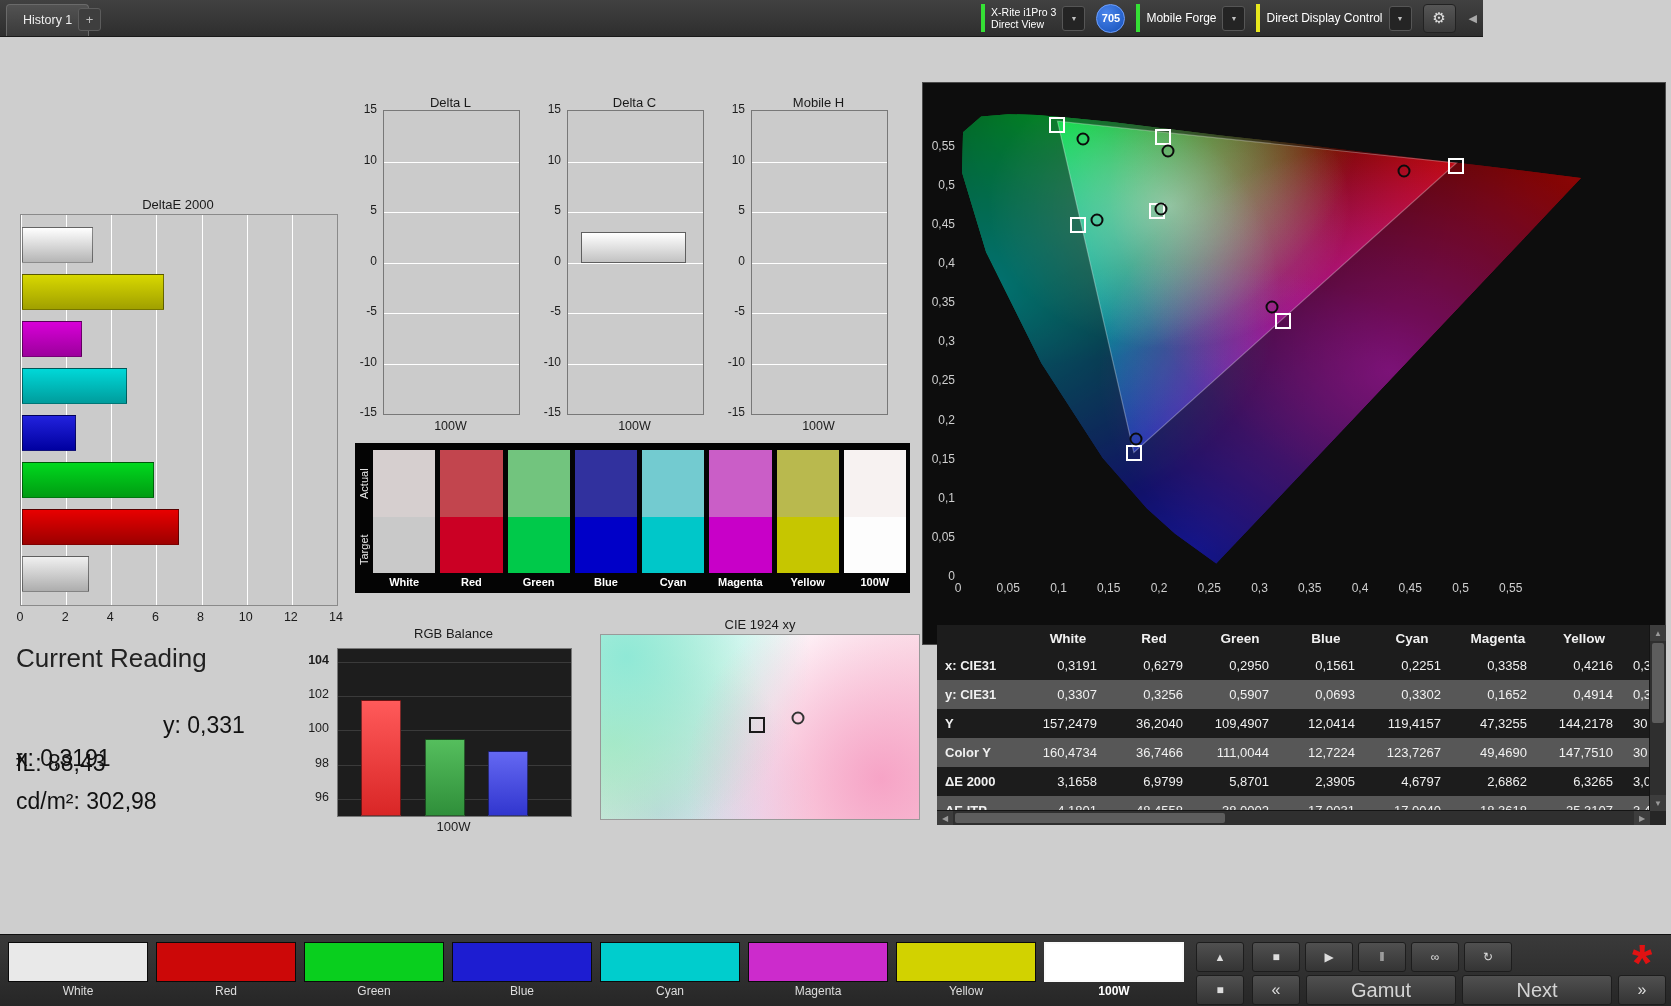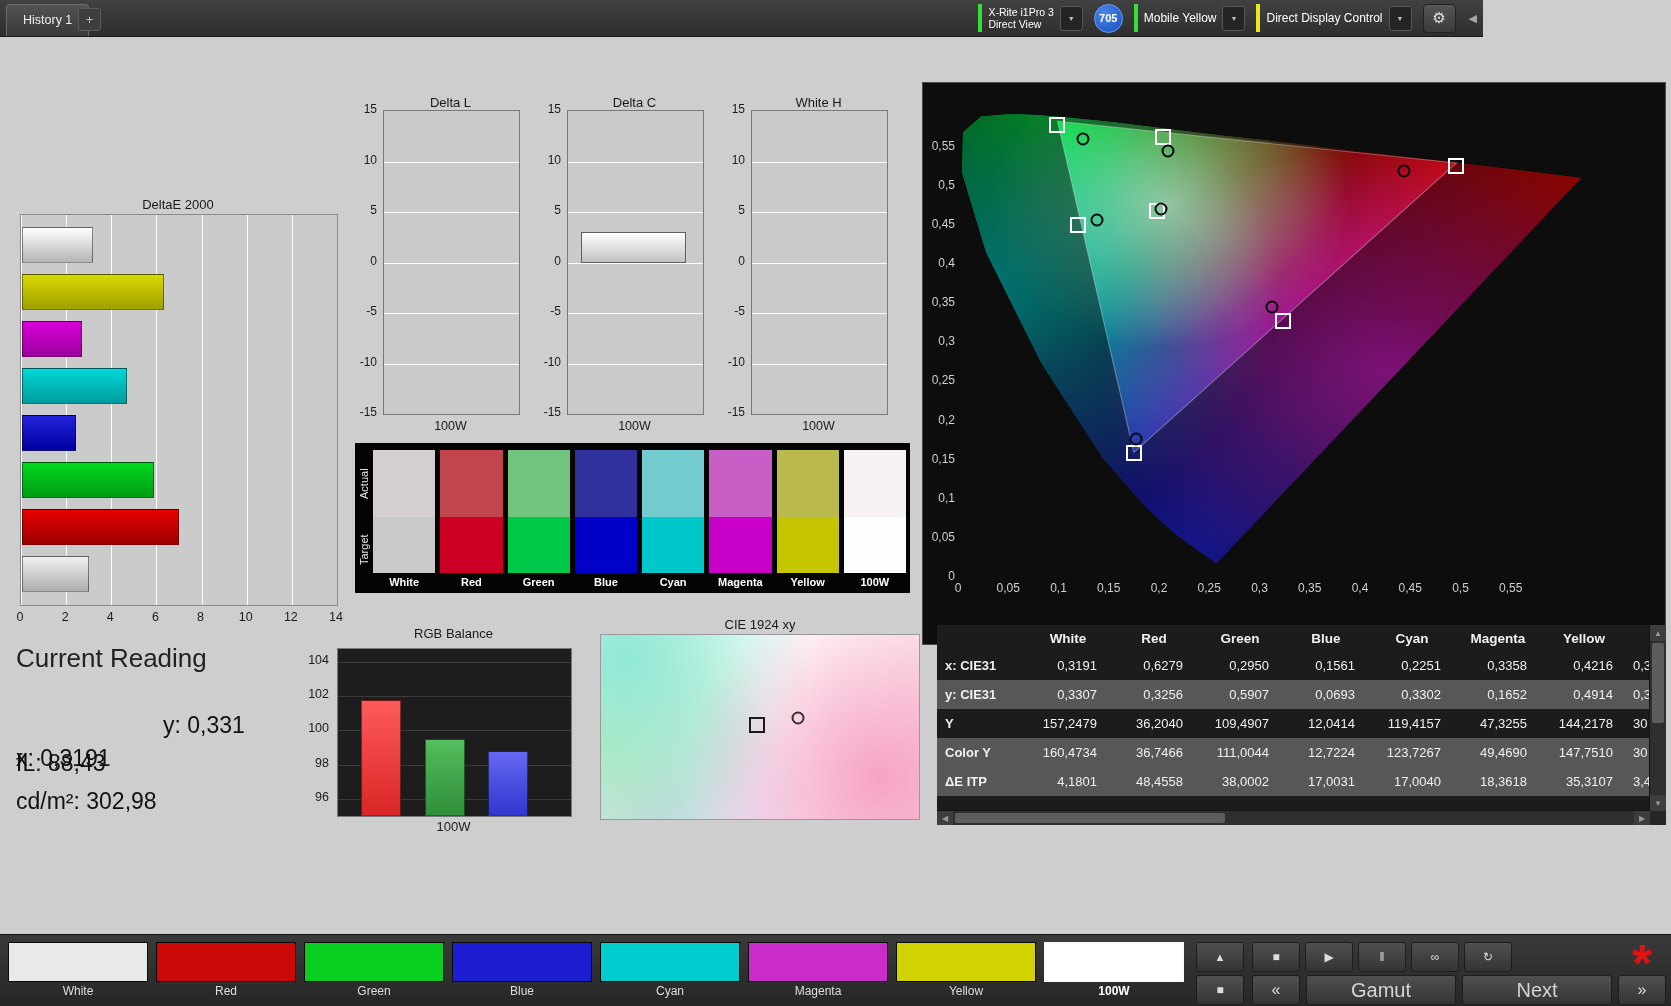--- a/index.html
+++ b/index.html
@@ -149,21 +149,21 @@
           <div>X-Rite i1Pro 3</div>
           <div>Direct View</div>
         </div>
         <div class="tb-chev">
             <span>▼</span>
           </div>
       </div>
       <div class="tb-badge">705</div>
       <div class="tb-widget">
         <div class="tb-bar green"></div>
-        <div class="tb-label">Mobile Yellow</div>
+        <div class="tb-label">Mobile Forge</div>
         <div class="tb-chev">
             <span>▼</span>
           </div>
       </div>
       <div class="tb-widget">
         <div class="tb-bar yellow"></div>
         <div class="tb-label">Direct Display Control</div>
         <div class="tb-chev">
             <span>▼</span>
           </div>
@@ -243,21 +243,21 @@
         <div class="dmini-grid" style="top: 50.5px;"></div>
         <div class="dmini-grid" style="top: 101px;"></div>
         <div class="dmini-grid" style="top: 151.5px;"></div>
         <div class="dmini-grid" style="top: 202px;"></div>
         <div class="dmini-grid" style="top: 252.5px;"></div>
         <div class="dmini-bar" style="height: 28.3px;"></div>
       </div>
     <div class="dmini-xlabel">100W</div>
   </div>
   <div class="dmini" style="left:721px">
-    <div class="dmini-title">White H</div>
+    <div class="dmini-title">Mobile H</div>
     <div class="dmini-ylab">
         <div class="dmini-ytick" style="top: -8px;">15</div>
         <div class="dmini-ytick" style="top: 42.5px;">10</div>
         <div class="dmini-ytick" style="top: 93px;">5</div>
         <div class="dmini-ytick" style="top: 143.5px;">0</div>
         <div class="dmini-ytick" style="top: 194px;">-5</div>
         <div class="dmini-ytick" style="top: 244.5px;">-10</div>
         <div class="dmini-ytick" style="top: 295px;">-15</div>
       </div>
     <div class="dmini-plot">
@@ -397,21 +397,21 @@
     </div>
 
   <div id="cr-title">Current Reading</div>
   <div class="cr-line" id="cr-x">x: 0,3191</div>
   <div class="cr-line" id="cr-y">y: 0,331</div>
   <div class="cr-line" id="cr-fl">fL: 88,43</div>
   <div class="cr-line" id="cr-cd">cd/m²: 302,98</div>
 
   <div id="rgb-title">RGB Balance</div>
   <div id="rgb-ylab">
-      <div class="rgb-ytick" style="top: 5px;">104</div>
+      <div class="rgb-ytick" style="top: 5px; font-weight: bold;">104</div>
       <div class="rgb-ytick" style="top: 39.2px;">102</div>
       <div class="rgb-ytick" style="top: 73.4px;">100</div>
       <div class="rgb-ytick" style="top: 107.6px;">98</div>
       <div class="rgb-ytick" style="top: 141.8px;">96</div>
     </div>
   <div id="rgb-plot">
       <div class="rgb-grid" style="top: 13px;"></div>
       <div class="rgb-grid" style="top: 47.2px;"></div>
       <div class="rgb-grid" style="top: 81.4px;"></div>
       <div class="rgb-grid" style="top: 115.6px;"></div>
@@ -478,20 +478,31 @@
           <div class="tbl-lcell">Color Y</div>
           <div class="tbl-cell">160,4734</div>
           <div class="tbl-cell">36,7466</div>
           <div class="tbl-cell">111,0044</div>
           <div class="tbl-cell">12,7224</div>
           <div class="tbl-cell">123,7267</div>
           <div class="tbl-cell">49,4690</div>
           <div class="tbl-cell">147,7510</div>
           <div class="tbl-pcell">30</div>
         </div>
+        <div class="tbl-row">
+          <div class="tbl-lcell">ΔE 2000</div>
+          <div class="tbl-cell">3,1658</div>
+          <div class="tbl-cell">6,9799</div>
+          <div class="tbl-cell">5,8701</div>
+          <div class="tbl-cell">2,3905</div>
+          <div class="tbl-cell">4,6797</div>
+          <div class="tbl-cell">2,6862</div>
+          <div class="tbl-cell">6,3265</div>
+          <div class="tbl-pcell">3,0</div>
+        </div>
         <div class="tbl-row stripe">
           <div class="tbl-lcell">ΔE ITP</div>
           <div class="tbl-cell">4,1801</div>
           <div class="tbl-cell">48,4558</div>
           <div class="tbl-cell">38,0002</div>
           <div class="tbl-cell">17,0031</div>
           <div class="tbl-cell">17,0040</div>
           <div class="tbl-cell">18,3618</div>
           <div class="tbl-cell">35,3107</div>
           <div class="tbl-pcell">3,4</div>

